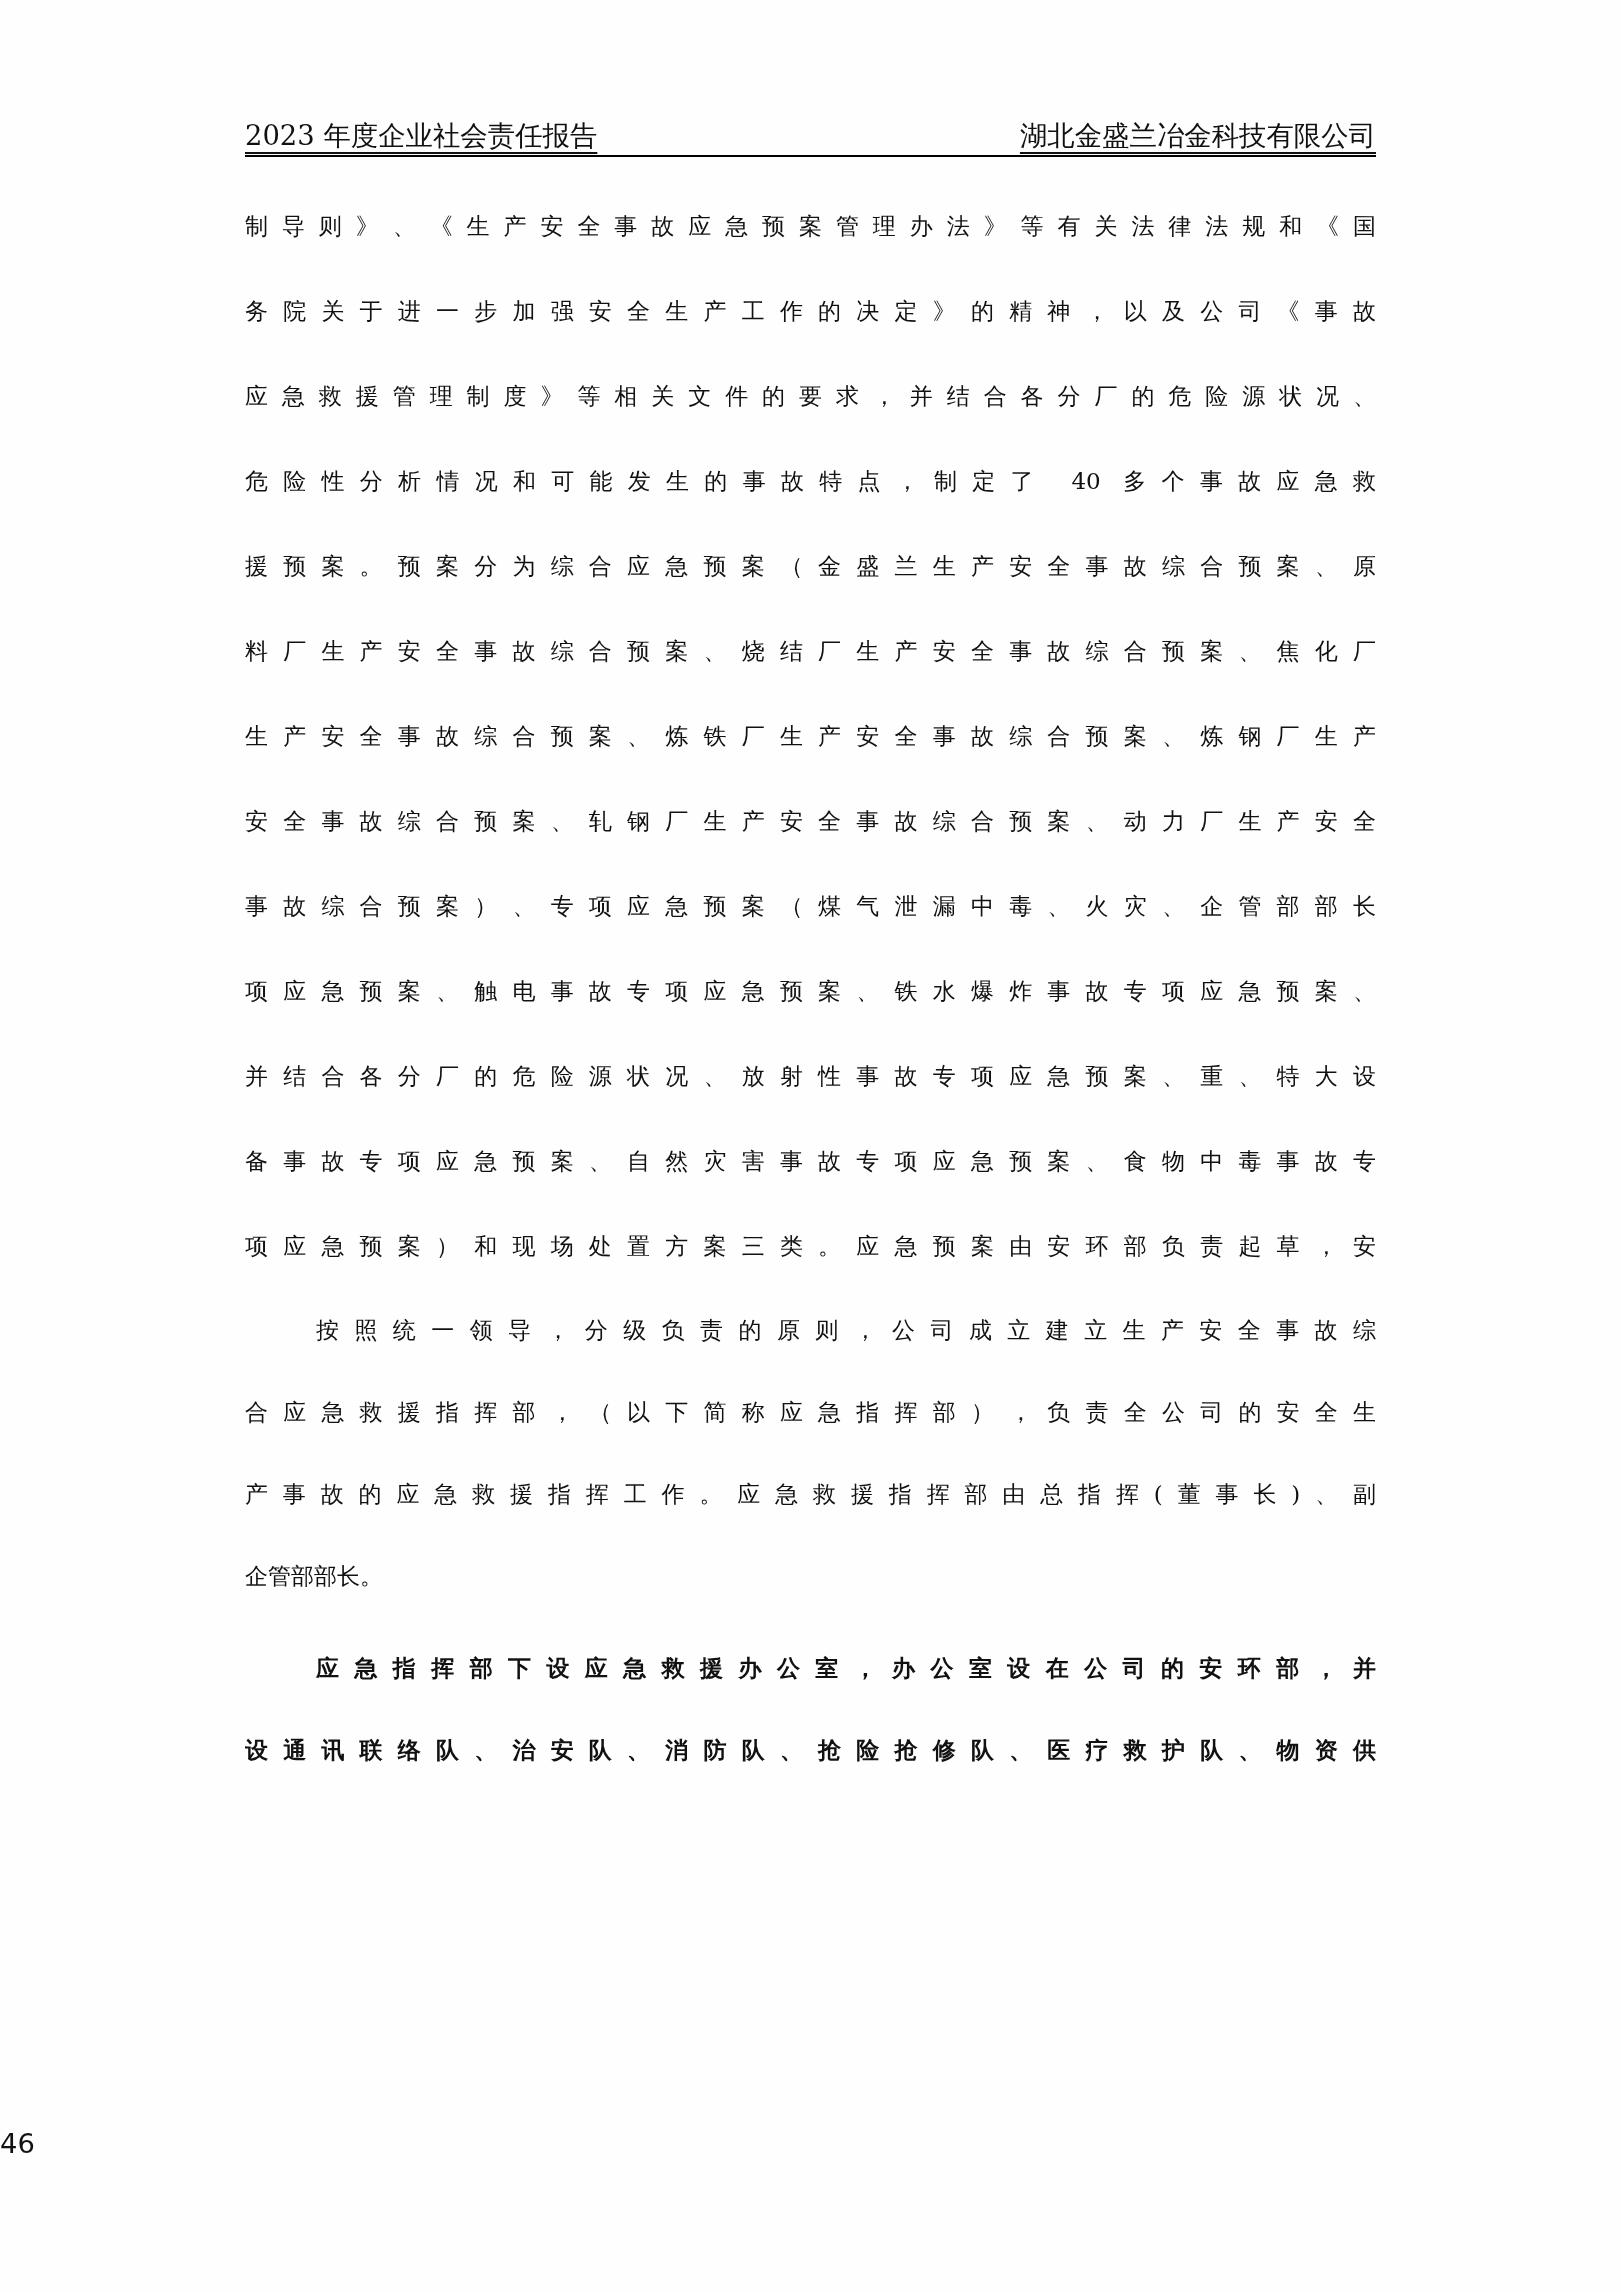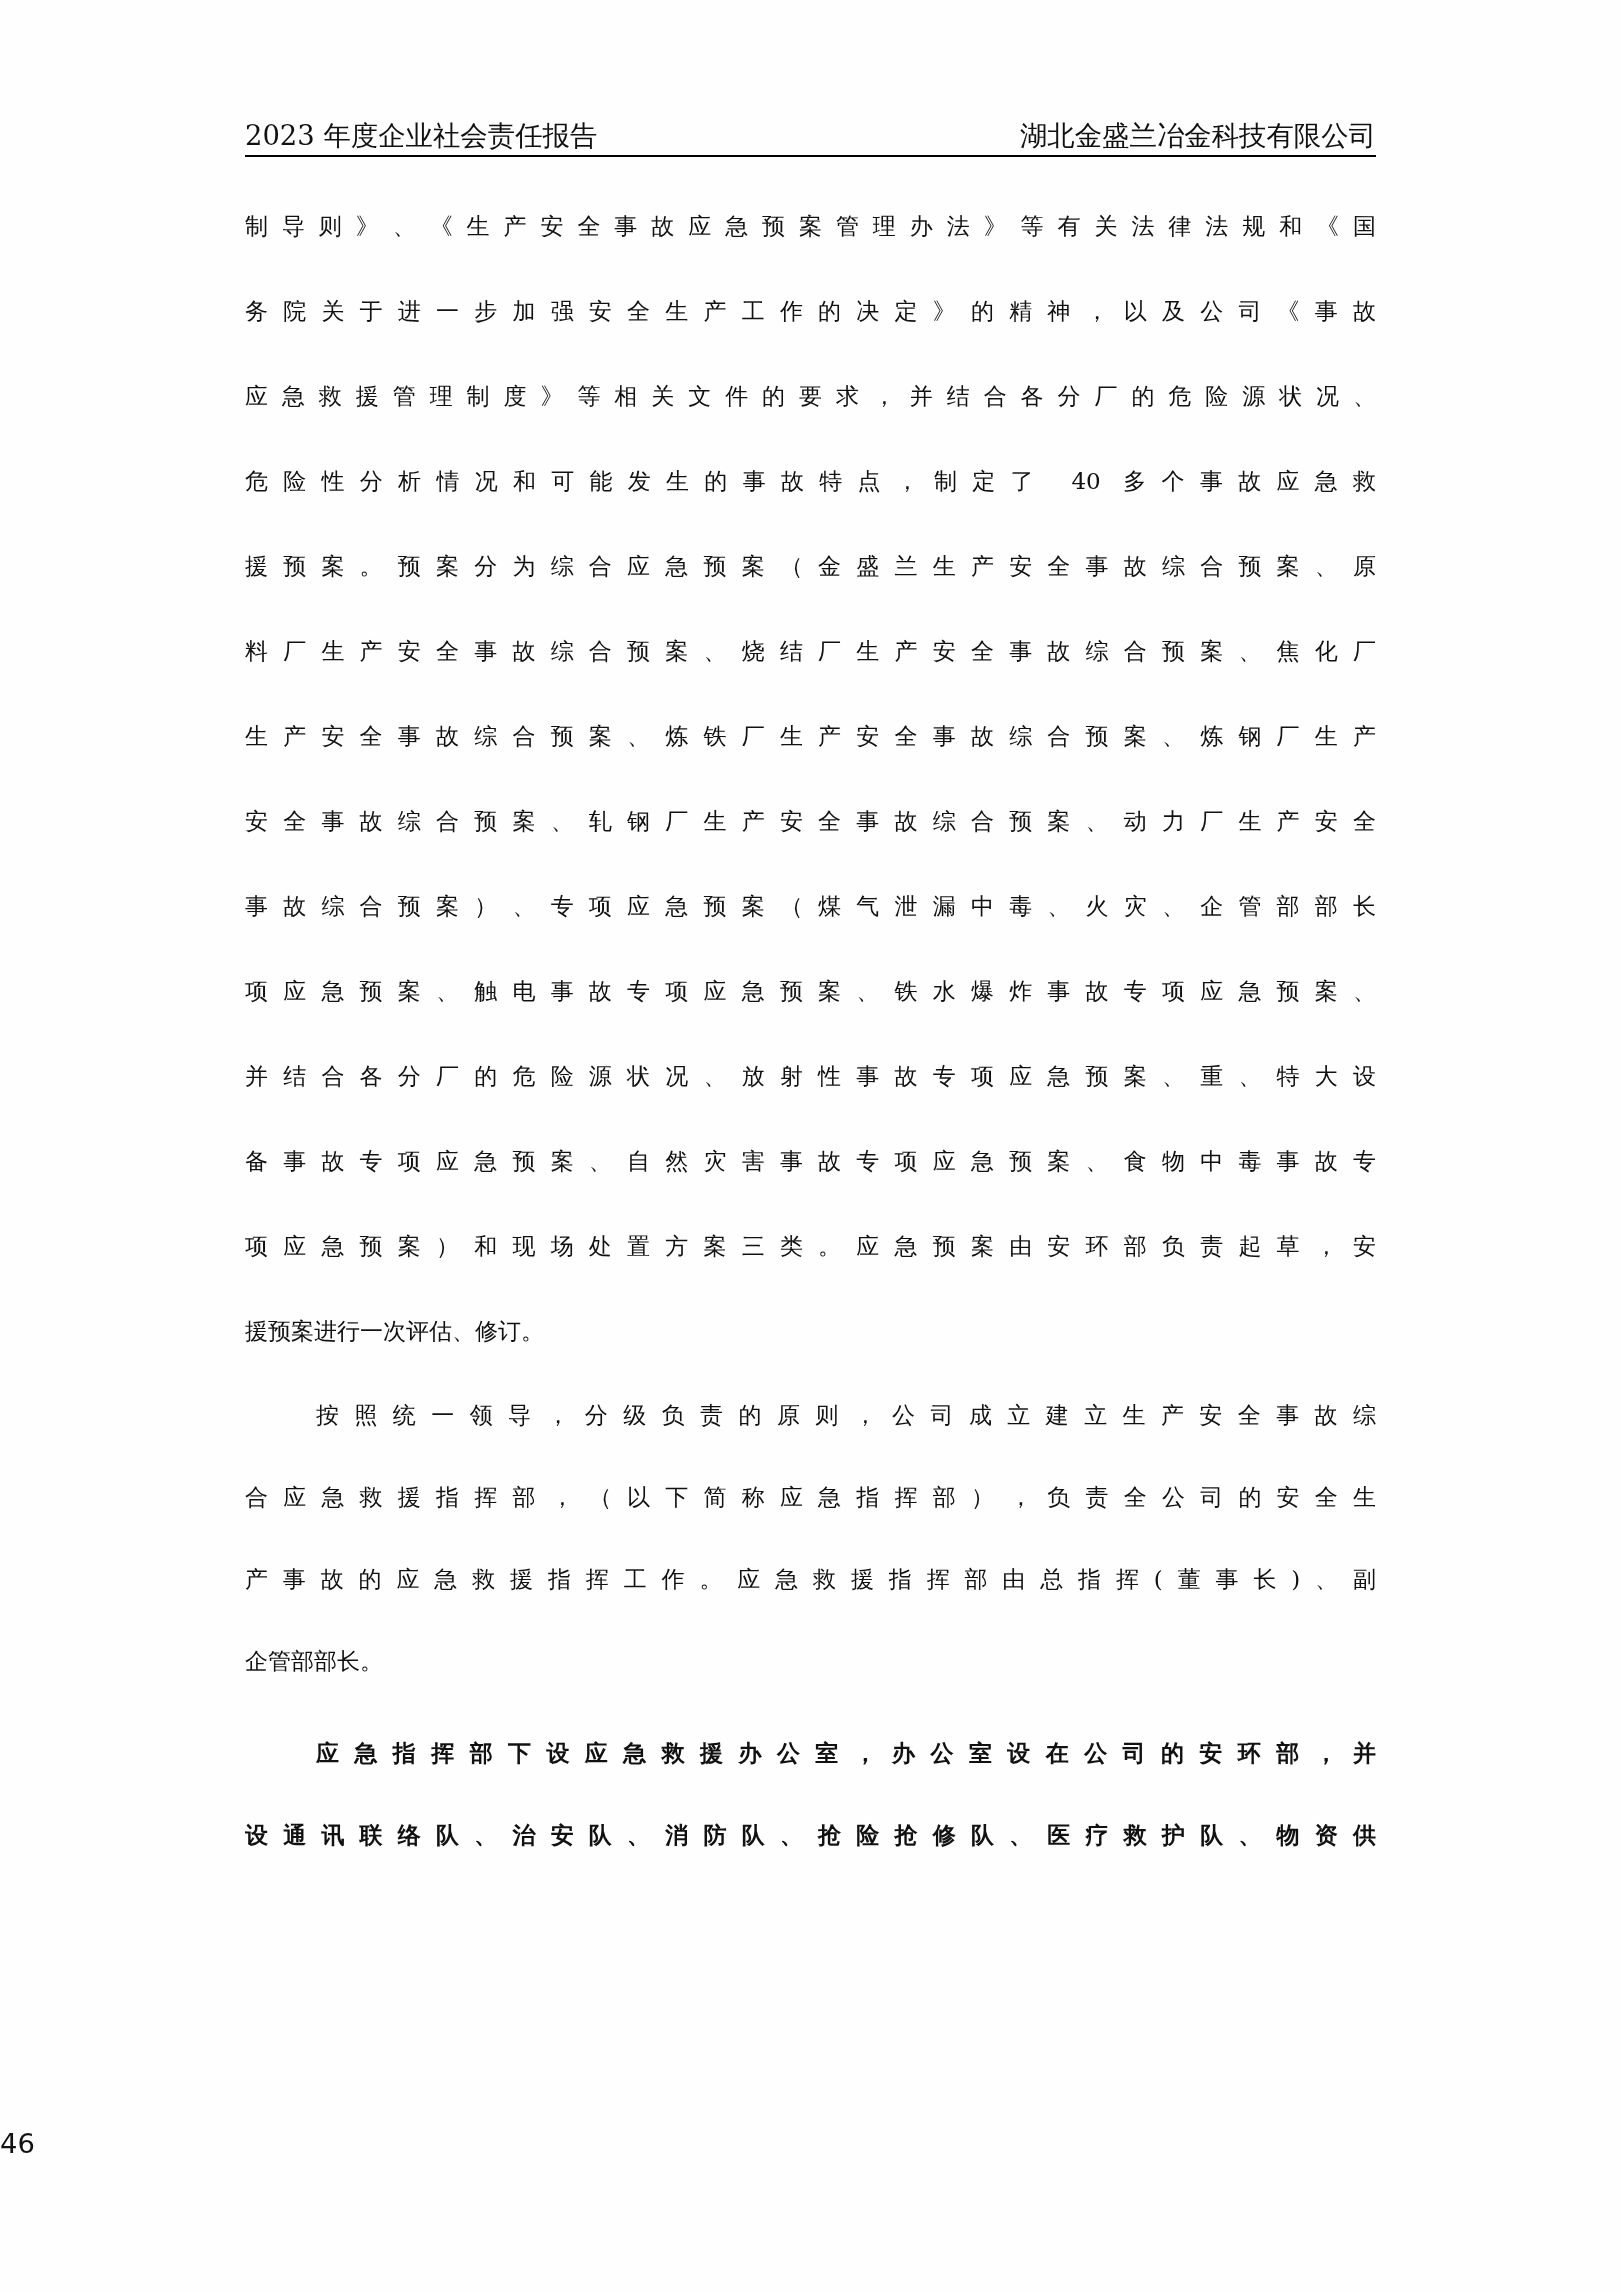--- a/index.html
+++ b/index.html
@@ -24,20 +24,21 @@
     top: 116px;
     height: 39px;
     border-bottom: 2.9px solid #000;
     font-size: 27.4px;
     line-height: 39px;
     display: flex;
     justify-content: space-between;
     white-space: nowrap;
   }
   .header span {
+    text-decoration: underline;
     text-decoration-thickness: 2px;
     text-underline-offset: 6.9px;
   }
   
   .doc-body {
     position: absolute;
     left: 245px;
     top: 184px;
     width: 1131px;
     font-size: 23px;
@@ -86,21 +87,20 @@
       <div class="line">危险性分析情况和可能发生的事故特点，制定了 40 多个事故应急救</div>
       <div class="line">援预案。预案分为综合应急预案（金盛兰生产安全事故综合预案、原</div>
       <div class="line">料厂生产安全事故综合预案、烧结厂生产安全事故综合预案、焦化厂</div>
       <div class="line">生产安全事故综合预案、炼铁厂生产安全事故综合预案、炼钢厂生产</div>
       <div class="line">安全事故综合预案、轧钢厂生产安全事故综合预案、动力厂生产安全</div>
       <div class="line">事故综合预案）、专项应急预案（煤气泄漏中毒、火灾、企管部部长</div>
       <div class="line">项应急预案、触电事故专项应急预案、铁水爆炸事故专项应急预案、</div>
       <div class="line">并结合各分厂的危险源状况、放射性事故专项应急预案、重、特大设</div>
       <div class="line">备事故专项应急预案、自然灾害事故专项应急预案、食物中毒事故专</div>
       <div class="line">项应急预案）和现场处置方案三类。应急预案由安环部负责起草，安</div>
-      <div class="line last">援预案进行一次评估、修订。</div>
     </div>
 
     <div class="para para2">
       <div class="line indent">按照统一领导，分级负责的原则，公司成立建立生产安全事故综</div>
       <div class="line">合应急救援指挥部，（以下简称应急指挥部），负责全公司的安全生</div>
       <div class="line">产事故的应急救援指挥工作。应急救援指挥部由总指挥(董事长)、副</div>
       <div class="line last">企管部部长。</div>
     </div>
 
     <div class="para para3">

